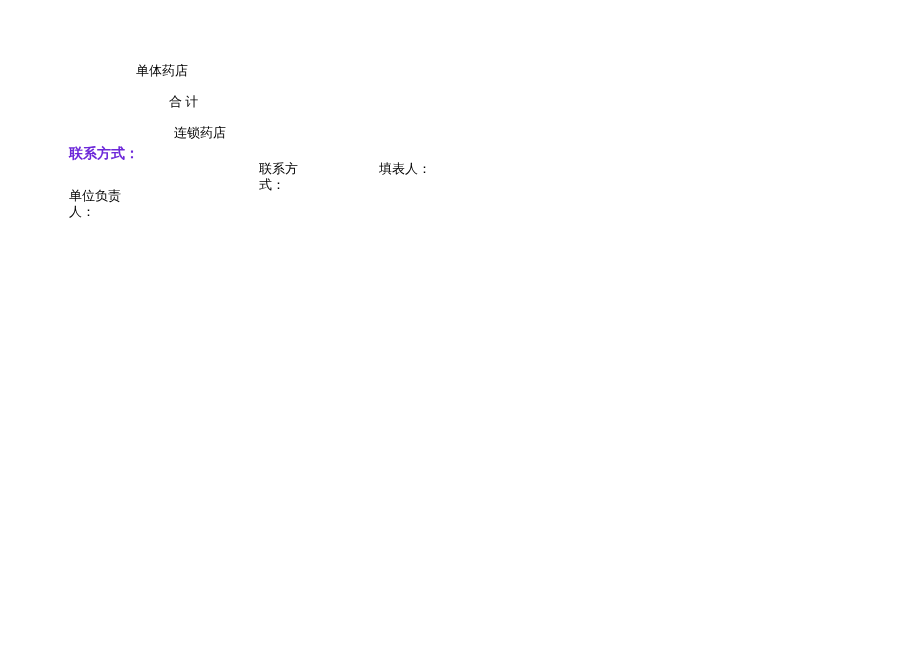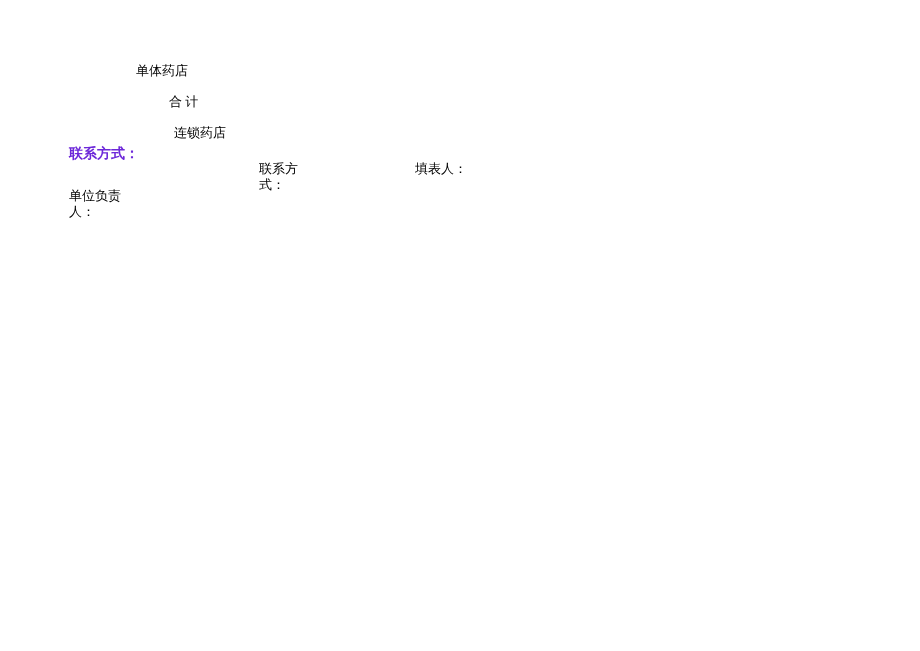--- a/index.html
+++ b/index.html
@@ -56,21 +56,21 @@
       margin-left: 0px;
       line-height: 1.3;
       margin-top: 27px;
     }
     .sig-dept {
       width: 55px;
       margin-left: 135px;
       line-height: 1.3;
     }
     .sig-filler {
-      margin-left: 101px;
+      margin-left: 65px;
       line-height: 1.3;
     }
   </style>
 </head>
 <body>
 
 <div class="content-area">
   <div class="row row-single">
     <span>单体药店</span>
   </div>

